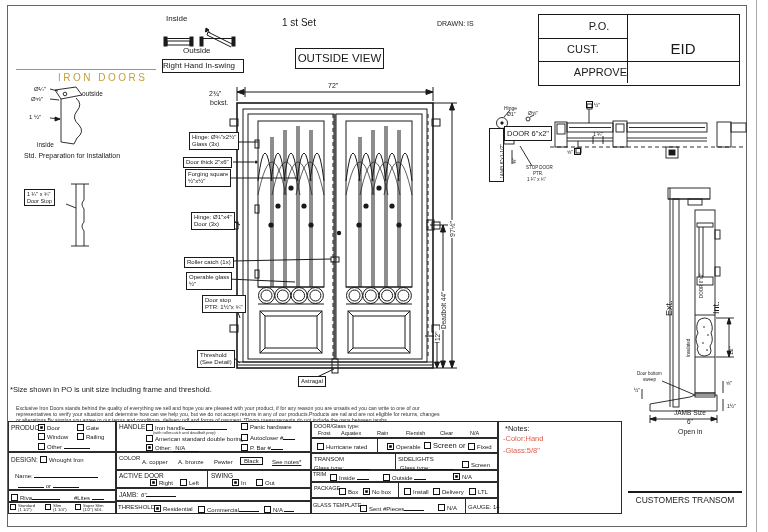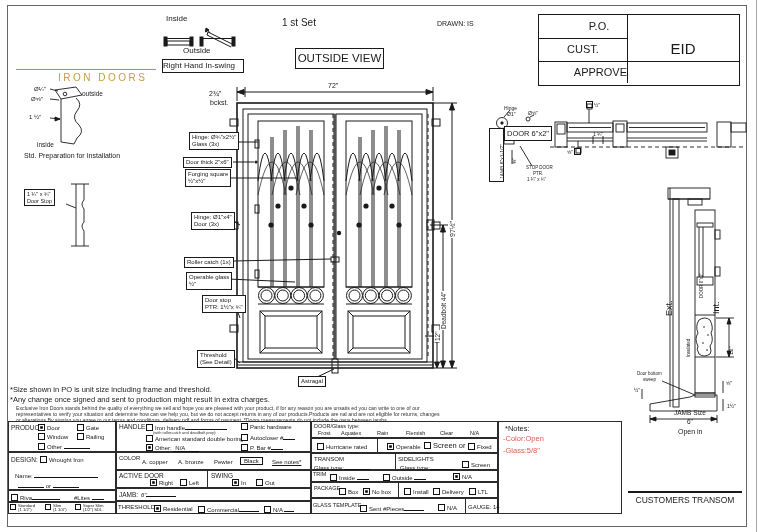--- a/index.html
+++ b/index.html
@@ -386,21 +386,20 @@
   <div class="lbl" style="left:637px;top:371px;font-size:4.5px">Door bottom</div>
   <div class="lbl" style="left:643px;top:377px;font-size:4.5px">sweep</div>
   <div class="lbl" style="left:634px;top:388px;font-size:5px">½"</div>
   <div class="lbl" style="left:726px;top:381px;font-size:5px">⅝"</div>
   <div class="lbl" style="left:727px;top:404px;font-size:5px">1½"</div>
   <div class="lbl" style="left:674px;top:409px;font-size:6.5px">JAMB Size</div>
   <div class="lbl" style="left:687px;top:418px;font-size:6.5px">6"</div>
   <div class="lbl" style="left:678px;top:428px;font-size:7px">Open in</div>
 
   <div class="lbl" style="left:10px;top:386px;font-size:7.5px">*Size shown in PO is unit size including frame and threshold.</div>
-  <div class="lbl" style="left:10px;top:396px;font-size:7.5px">*Any change once signed and sent to production might result in extra charges.</div>
   <div class="lbl" style="left:16px;top:406px;font-size:5.2px;color:#333">Exclusive Iron Doors stands behind the quality of everything we sell and hope you are pleased with your product, if for any reason you are unsatis ed you can write to one of our</div>
   <div class="lbl" style="left:16px;top:412px;font-size:5.2px;color:#333">representatives to verify your situation and determine how can we help you, but we do not accept returns in any of our products.Products are  nal and are not eligible for returns, changes</div>
   <div class="lbl" style="left:16px;top:418px;font-size:5.2px;color:#333">or alterations.By signing you agree to our terms and conditions, delivery pdf and forms of payment. *Doors measurements do not include the gaps between jambs</div>
 
   <div class="cell" style="left:8px;top:421px;width:108px;height:31px"></div>
   <div class="cell" style="left:8px;top:452px;width:108px;height:38px"></div>
   <div class="cell" style="left:8px;top:490px;width:108px;height:12px"></div>
   <div class="cell" style="left:8px;top:502px;width:108px;height:12px"></div>
 
   <div class="cell" style="left:116px;top:421px;width:195px;height:31px"></div>
@@ -503,19 +502,19 @@
   <div class="opt" style="left:404px;top:488px"><span class="cb"></span><span>Install</span></div>
   <div class="opt" style="left:433px;top:488px"><span class="cb"></span><span>Delivery</span></div>
   <div class="opt" style="left:469px;top:488px"><span class="cb"></span><span>LTL</span></div>
 
   <div class="opt" style="left:313px;top:502px;font-size:5.5px">GLASS TEMPLATE</div>
   <div class="opt" style="left:360px;top:504px"><span class="cb"></span><span>Sent #Pieces</span><span class="blank" style="width:20px"></span></div>
   <div class="opt" style="left:438px;top:504px"><span class="cb"></span><span>N/A</span></div>
   <div class="opt" style="left:468px;top:504px;font-size:6px">GAUGE: 14</div>
 
   <div class="opt" style="left:505px;top:424px;font-size:7.5px">*Notes:</div>
-  <div class="opt" style="left:503px;top:434px;font-size:7.5px;color:#e05a4e">-Color:Open</div>
+  <div class="opt" style="left:503px;top:434px;font-size:7.5px;color:#e05a4e">-Color:Hand</div>
   <div class="opt" style="left:503px;top:446px;font-size:7.5px;color:#e05a4e">-Glass:5/8"</div>
 
   <div style="position:absolute;left:628px;top:491px;width:114px;height:2px;background:#1a1a1a"></div>
   <div class="lbl" style="left:621px;top:496px;width:128px;text-align:center;font-size:8.5px">CUSTOMERS TRANSOM</div>
 
 </div>
 
 </body></html>

